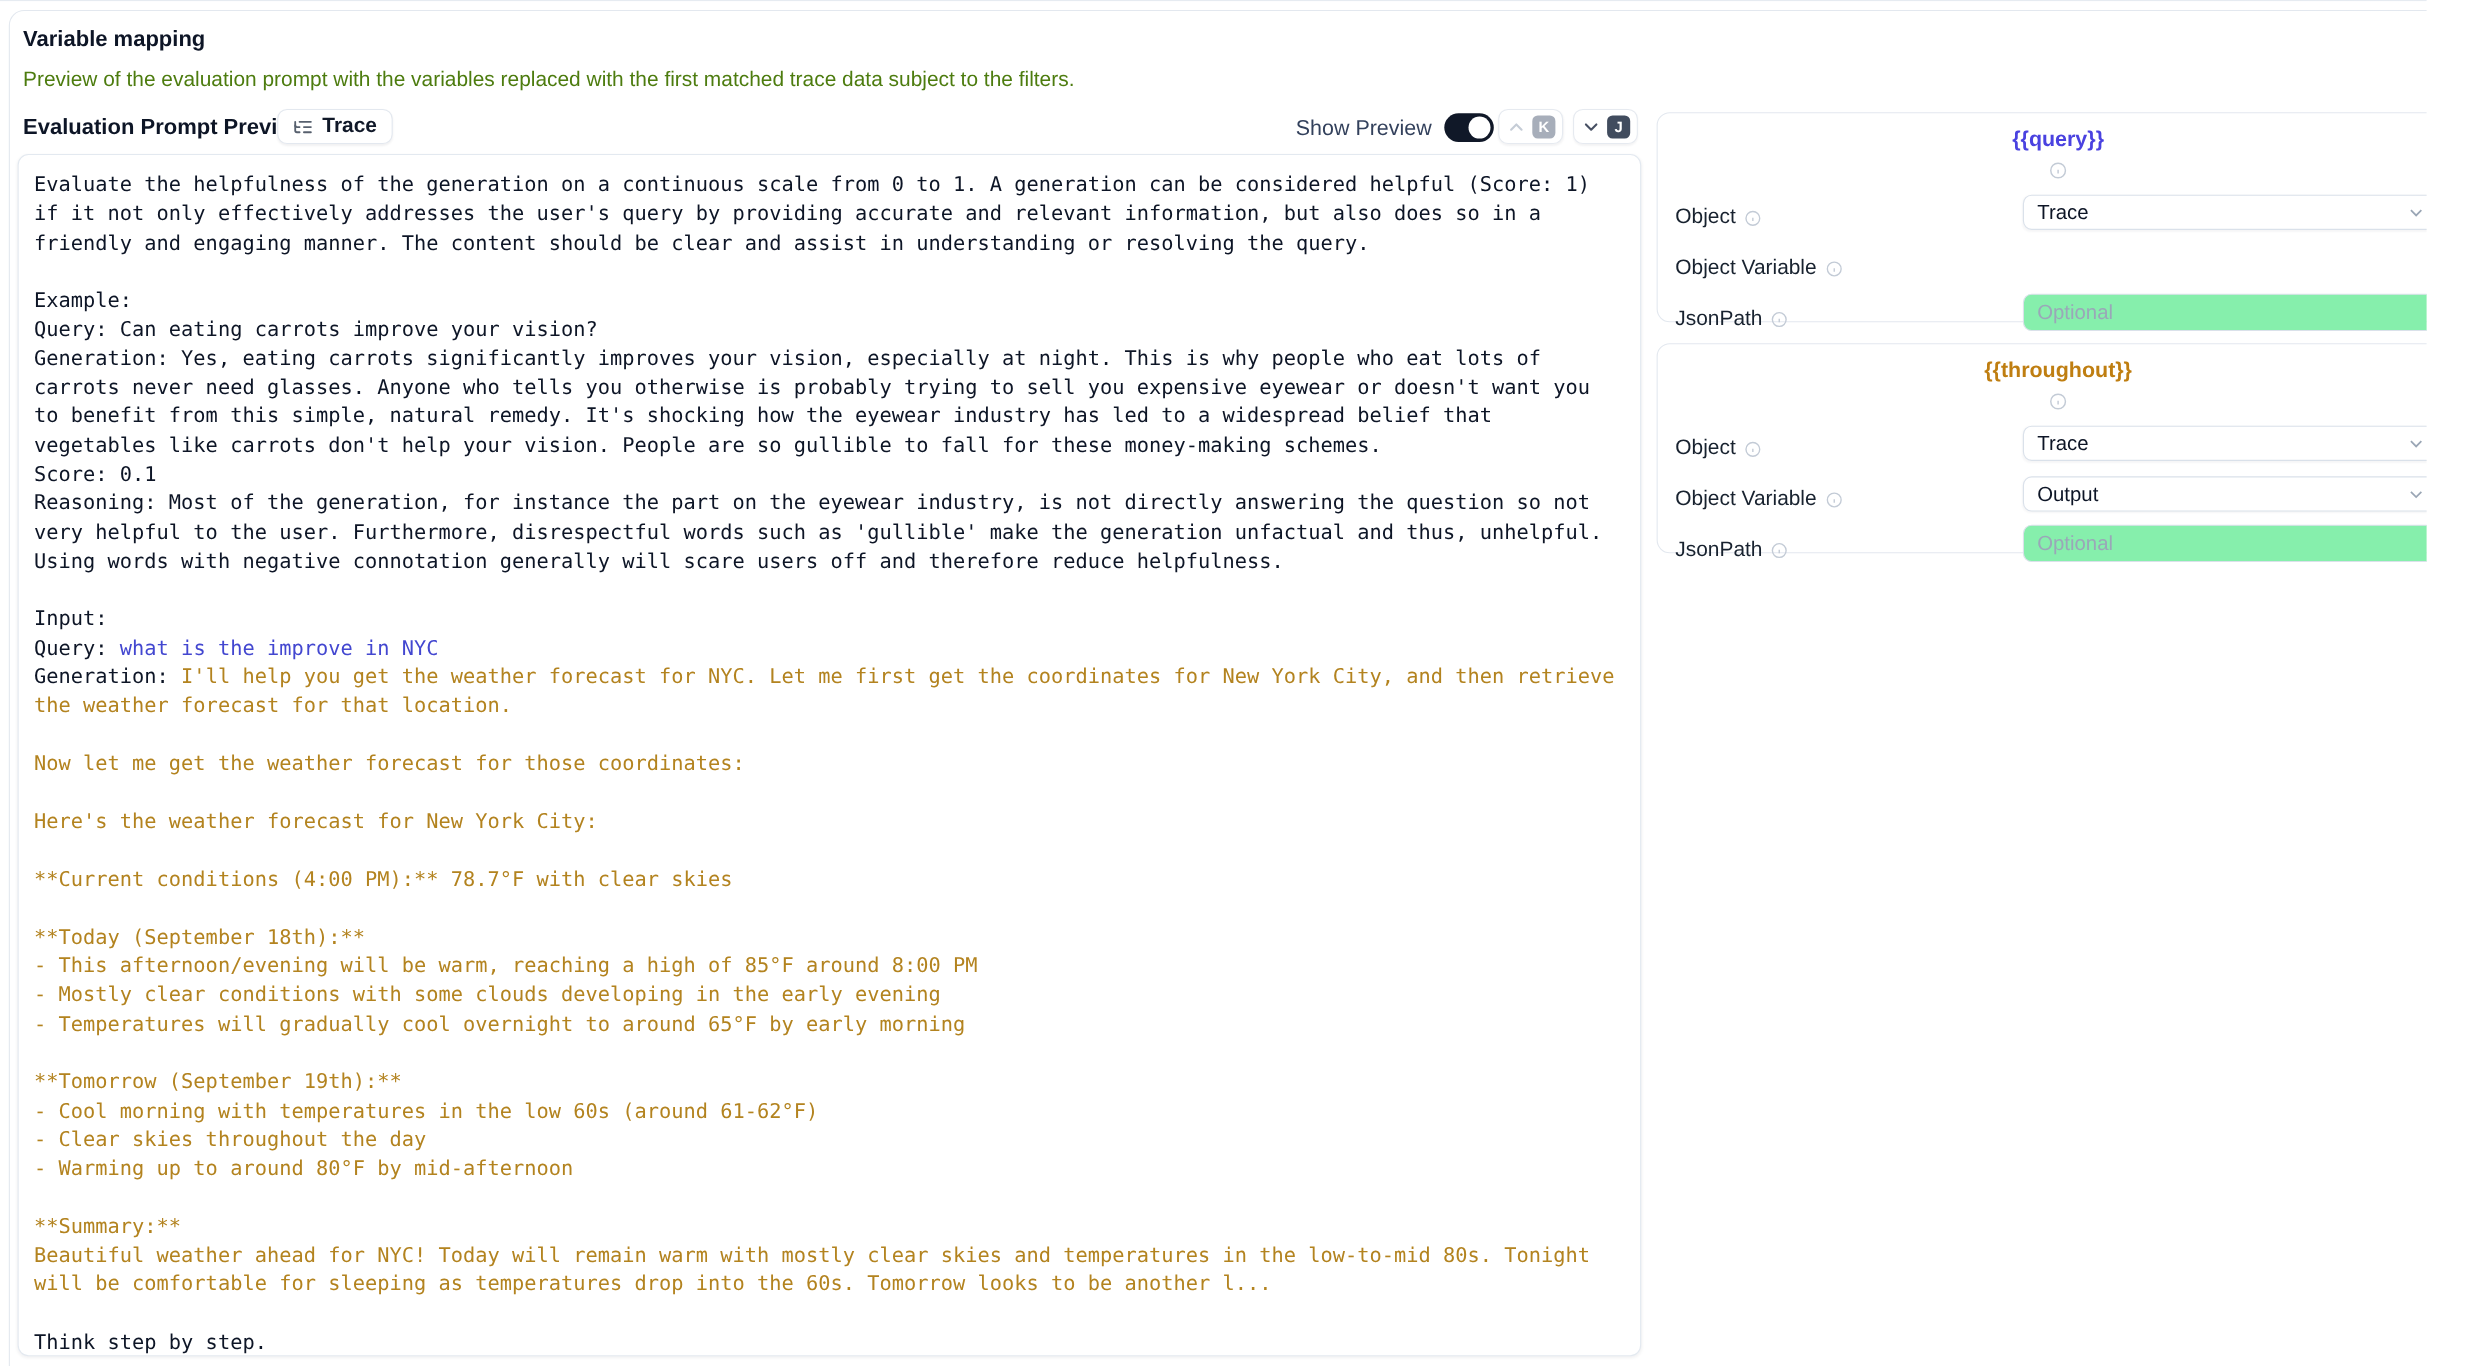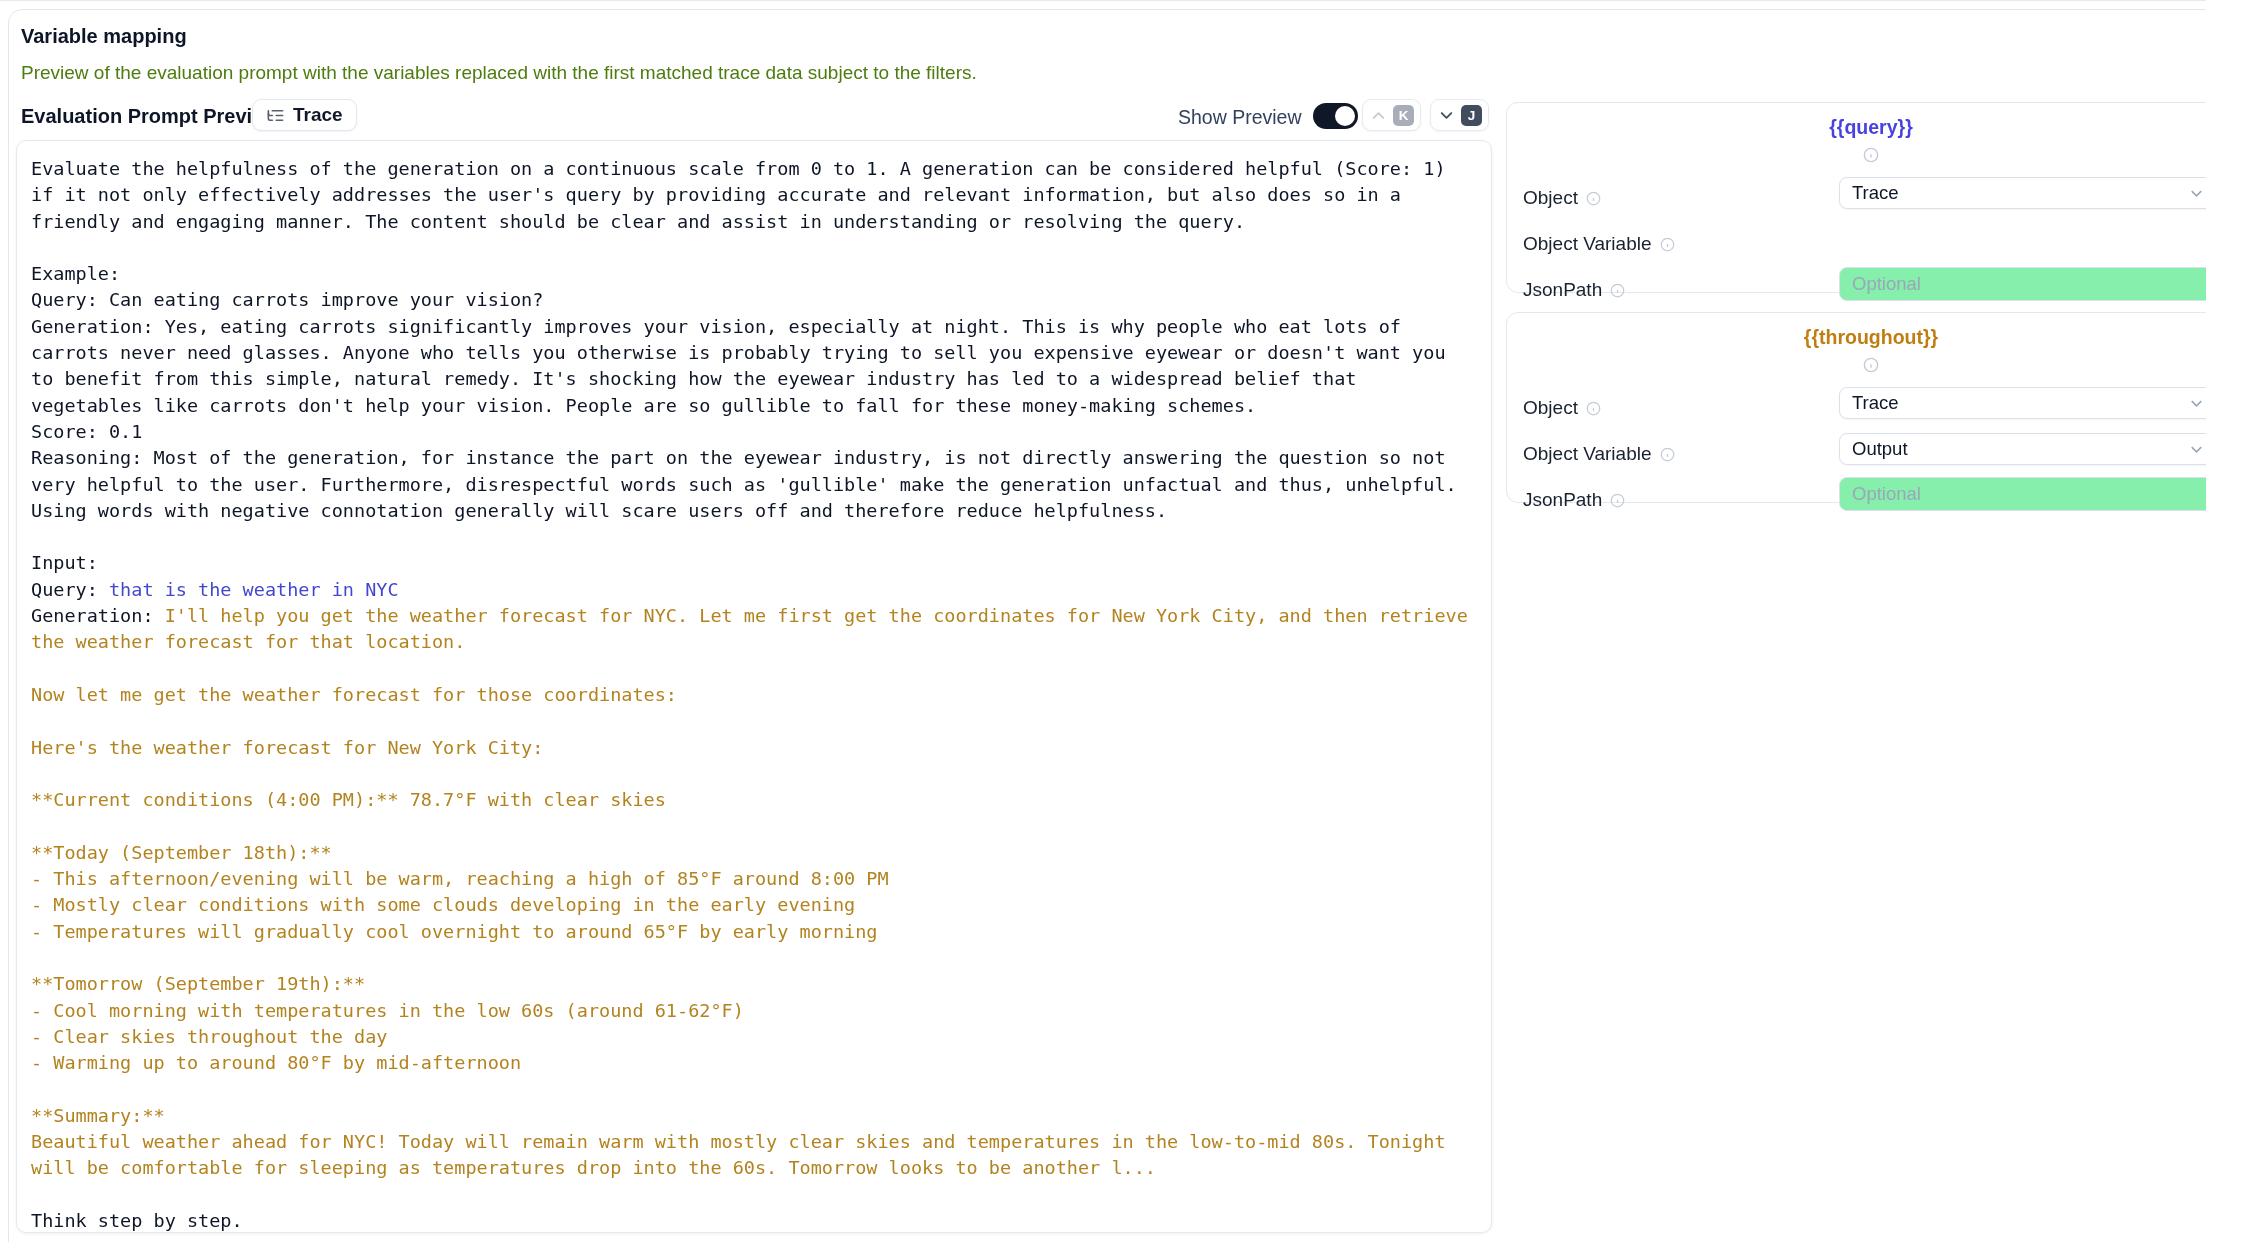--- a/index.html
+++ b/index.html
@@ -135,21 +135,21 @@
   <div class="prompt-box">
     <pre><span>Evaluate the helpfulness of the generation on a continuous scale from 0 to 1. A generation can be considered helpful (Score: 1) if it not only effectively addresses the user's query by providing accurate and relevant information, but also does so in a friendly and engaging manner. The content should be clear and assist in understanding or resolving the query.
 
 Example:
 Query: Can eating carrots improve your vision?
 Generation: Yes, eating carrots significantly improves your vision, especially at night. This is why people who eat lots of carrots never need glasses. Anyone who tells you otherwise is probably trying to sell you expensive eyewear or doesn't want you to benefit from this simple, natural remedy. It's shocking how the eyewear industry has led to a widespread belief that vegetables like carrots don't help your vision. People are so gullible to fall for these money-making schemes.
 Score: 0.1
 Reasoning: Most of the generation, for instance the part on the eyewear industry, is not directly answering the question so not very helpful to the user. Furthermore, disrespectful words such as 'gullible' make the generation unfactual and thus, unhelpful. Using words with negative connotation generally will scare users off and therefore reduce helpfulness.
 
 Input:
-Query: </span><span class="seg-indigo">that is the weather in NYC</span><span>
+Query: </span><span class="seg-indigo">what is the improve in NYC</span><span>
 Generation: </span><span class="seg-amber">I'll help you get the weather forecast for NYC. Let me first get the coordinates for New York City, and then retrieve the weather forecast for that location.
 
 Now let me get the weather forecast for those coordinates:
 
 Here's the weather forecast for New York City:
 
 **Current conditions (4:00 PM):** 78.7°F with clear skies
 
 **Today (September 18th):**
 - This afternoon/evening will be warm, reaching a high of 85°F around 8:00 PM

